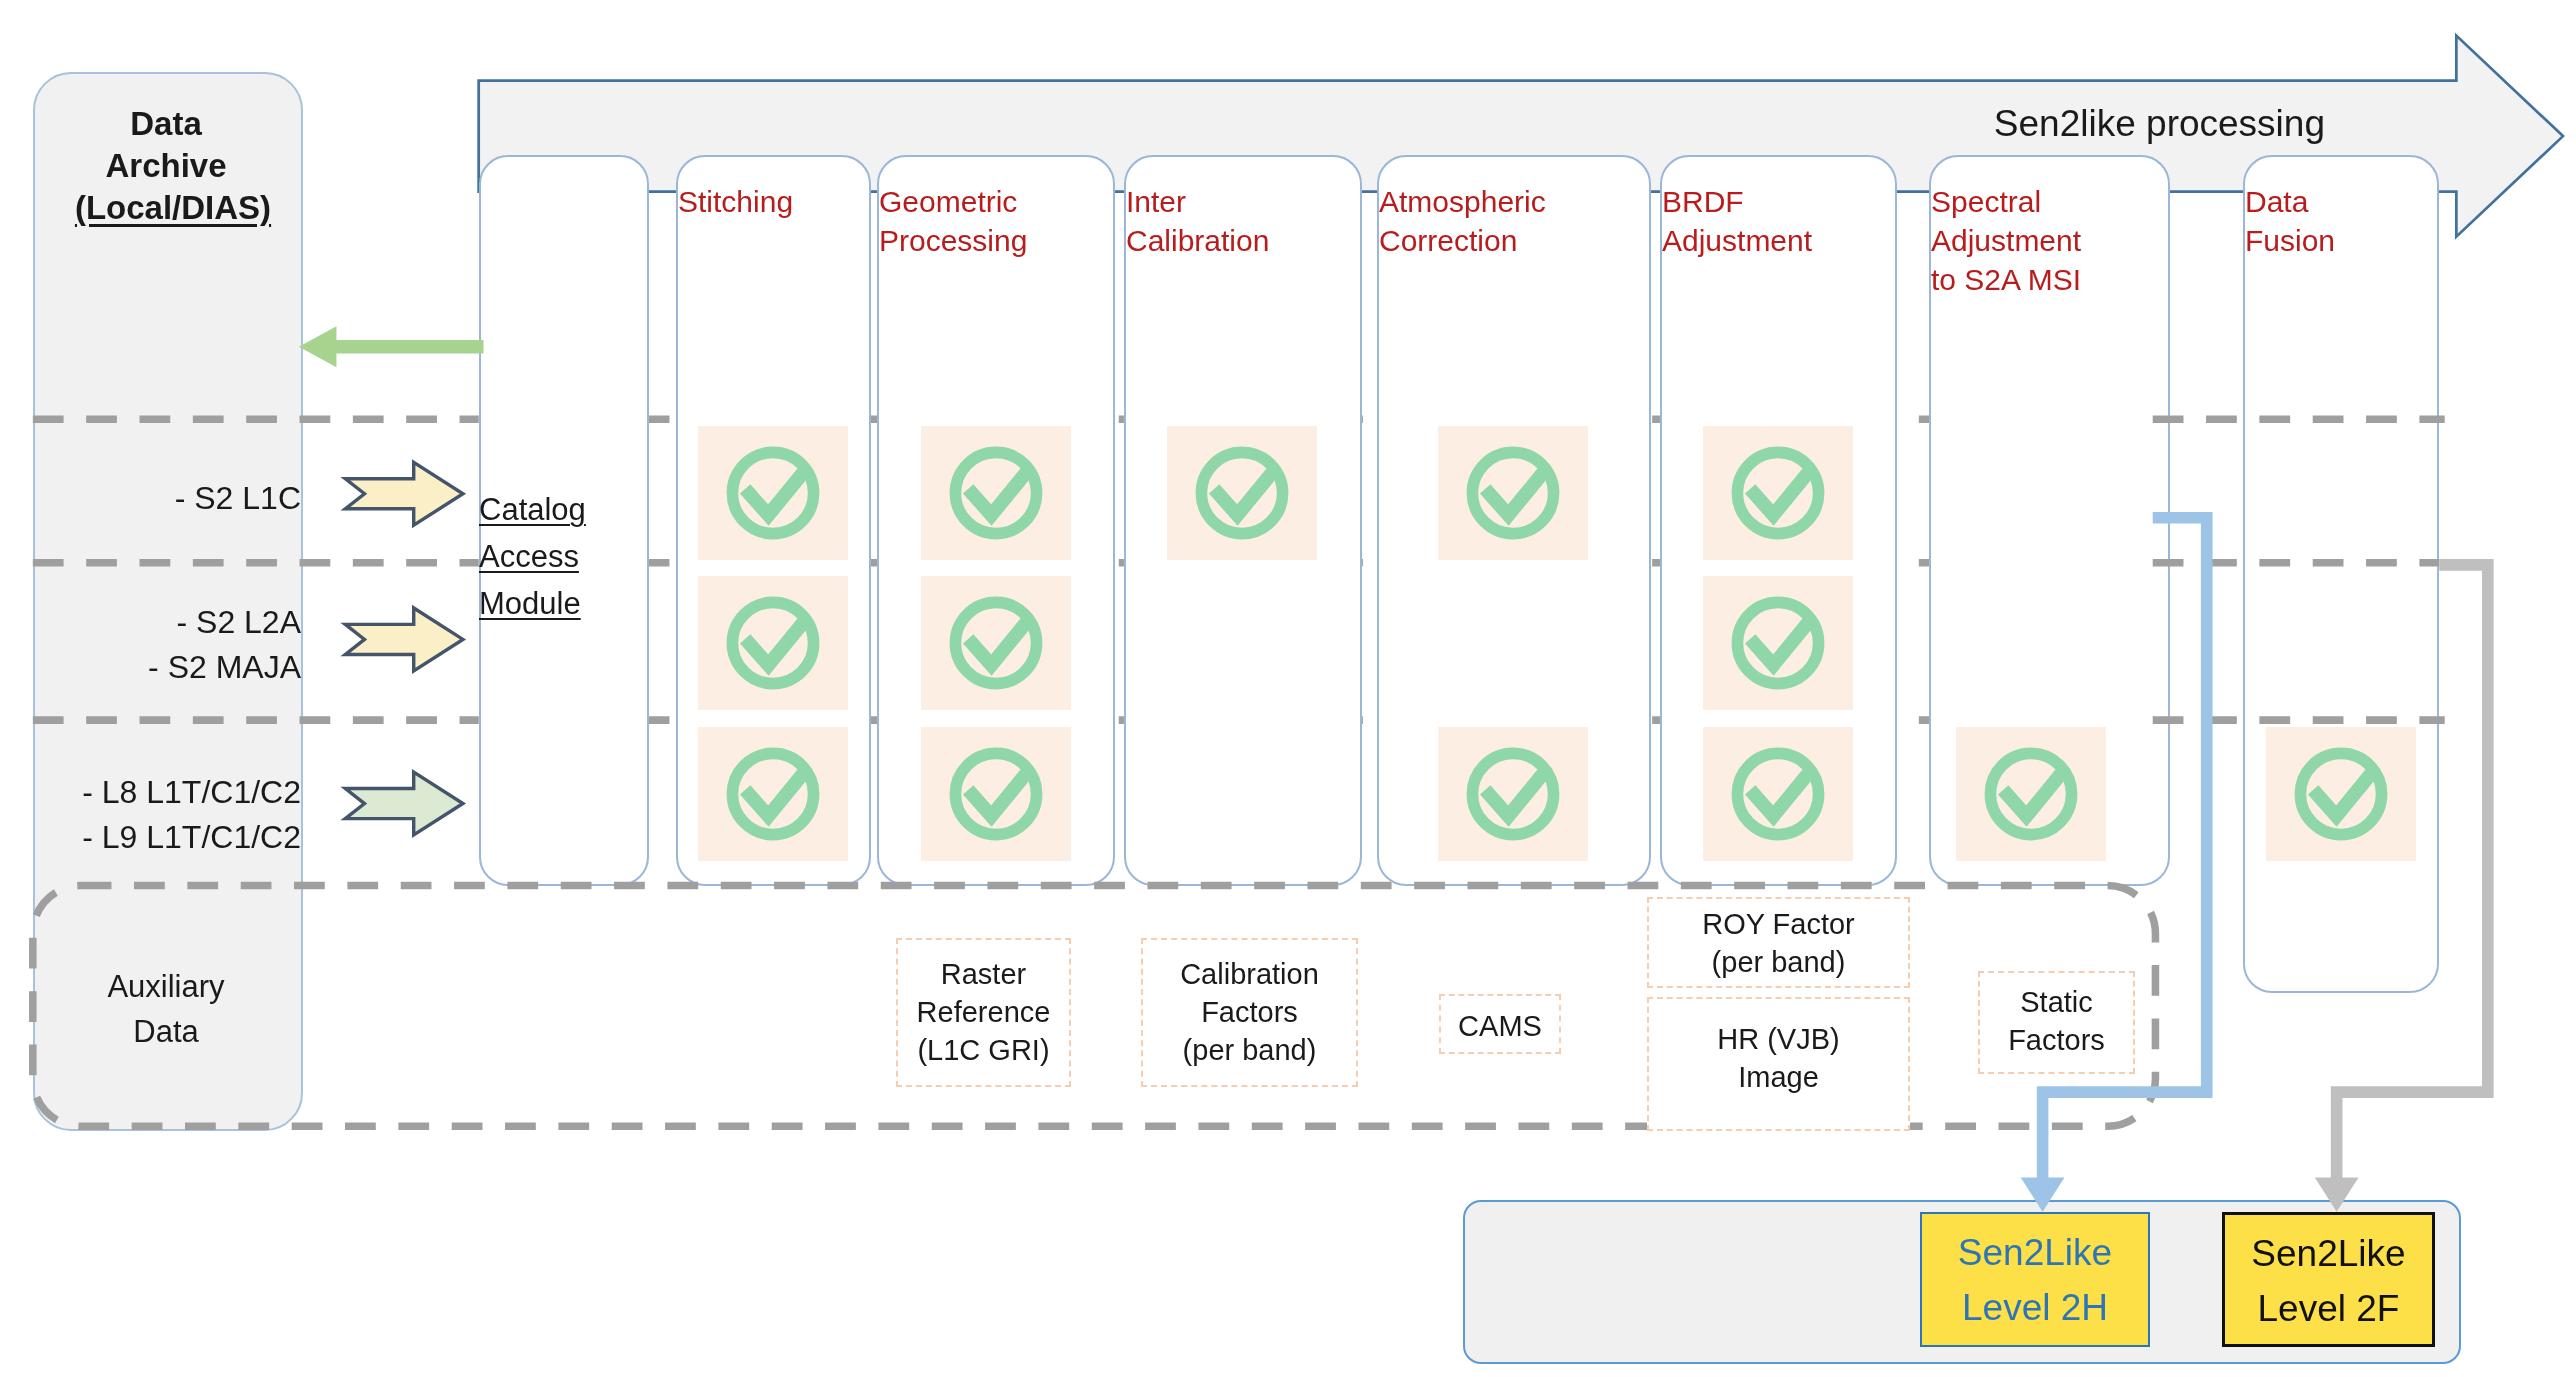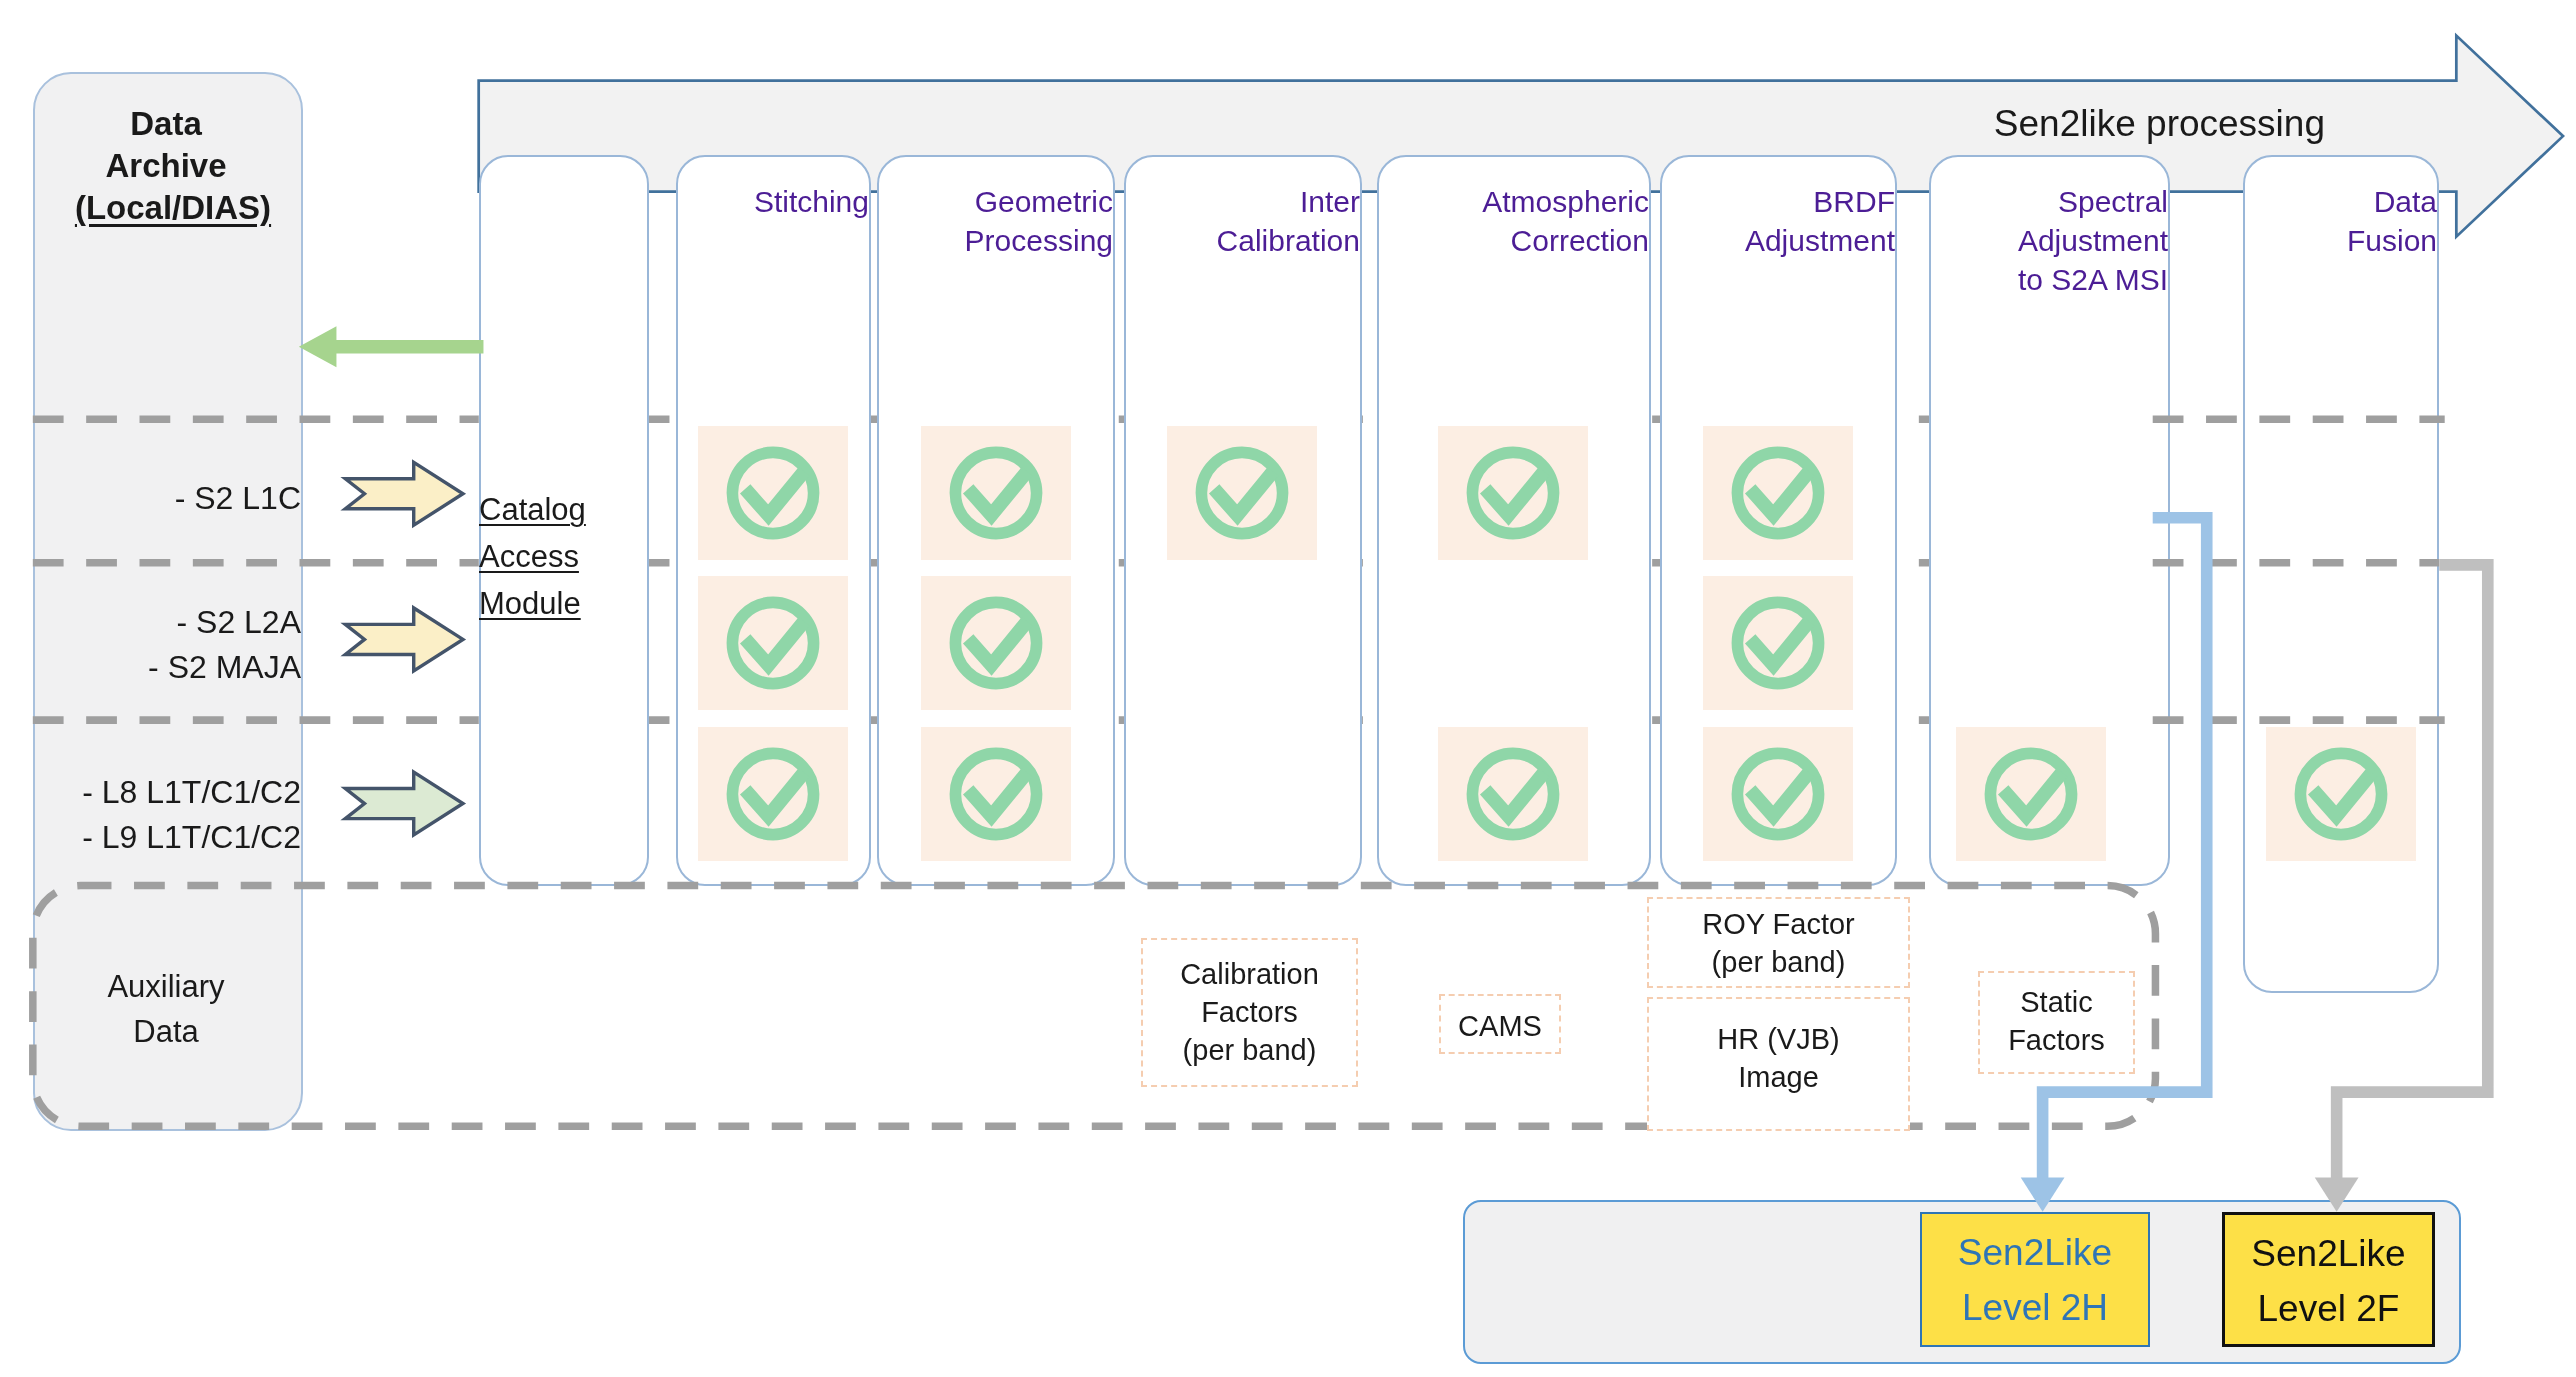--- a/index.html
+++ b/index.html
@@ -15,21 +15,21 @@
   .archive-title{left:33px;top:103px;width:266px;text-align:center;
                  font-weight:bold;font-size:33px;line-height:42px;}
   .archive-sub{left:40px;top:187px;width:266px;text-align:center;font-weight:bold;
                font-size:33px;line-height:42px;text-decoration:underline;
                text-decoration-thickness:2.7px;text-underline-offset:4.8px;}
   .row-label{left:41px;width:260px;font-size:32px;line-height:45px;text-align:right;}
   .aux-label{left:33px;top:964px;width:266px;text-align:center;font-size:31px;line-height:45px;}
   
   .col{position:absolute;top:155px;height:731px;background:#fff;
        border:2.1px solid #9ab7d8;border-radius:29px;box-sizing:border-box;}
-  .col-header{text-align:right;font-size:30px;line-height:39px;padding-top:24.6px;color:#4c1d95;}
+  .col-header{text-align:left;font-size:30px;line-height:39px;padding-top:24.6px;color:#b91c1c;}
   .catalog-label{left:479px;top:454px;width:170px;text-align:left;font-size:31px;
                  line-height:47px;text-decoration:underline;text-decoration-thickness:2.1px;
                  text-underline-offset:4.1px;margin-top:32px;}
   
   .banner-label{left:479px;top:103px;width:1846px;text-align:right;font-size:37px;line-height:42px;}
   
   .check-cell{position:absolute;width:150px;height:134px;background:#fceee3;z-index:2;}
   .check-cell svg{position:absolute;left:17px;top:9px;}
   
   .aux-box{position:absolute;background:#fff;border:2.7px dashed #f5cdb0;box-sizing:border-box;
@@ -225,20 +225,23 @@
 - S2 MAJA</div>
     <div class="abs row-label ml" style="top:770px;">- L8 L1T/C1/C2
 - L9 L1T/C1/C2</div>
 
     <div class="abs catalog-label ml">Catalog
 Access
 Module</div>
     <div class="abs aux-label ml">Auxiliary
 Data</div>
 
+    <div class="aux-box ml" style="left:896px;top:938px;width:175px;height:149px;padding-top:15px;">Raster
+Reference
+(L1C GRI)</div>
     <div class="aux-box ml" style="left:1141px;top:938px;width:217px;height:149px;padding-top:15px;">Calibration
 Factors
 (per band)</div>
     <div class="aux-box ml" style="left:1439px;top:994px;width:122px;height:60px;padding-top:11px;">CAMS</div>
     <div class="aux-box ml" style="left:1647px;top:897px;width:263px;height:91px;padding-top:5.5px;">ROY Factor
 (per band)</div>
     <div class="aux-box ml" style="left:1647px;top:997px;width:263px;height:134px;padding-top:20.5px;">HR (VJB)
 Image</div>
     <div class="aux-box ml" style="left:1978px;top:971px;width:157px;height:103px;padding-top:9.6px;">Static
 Factors</div>

